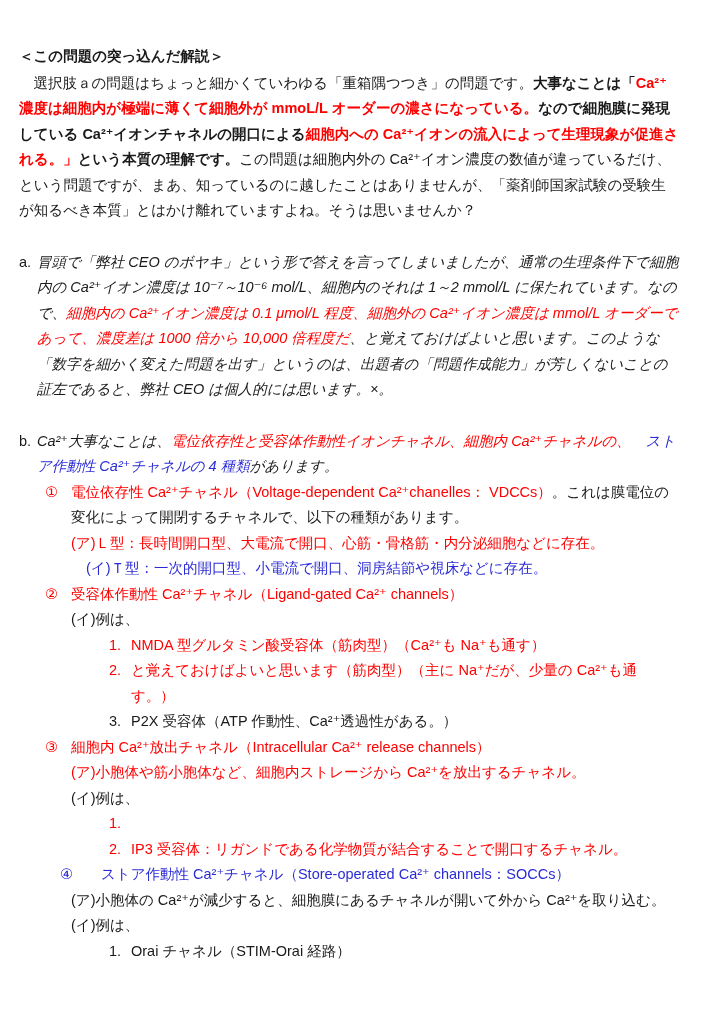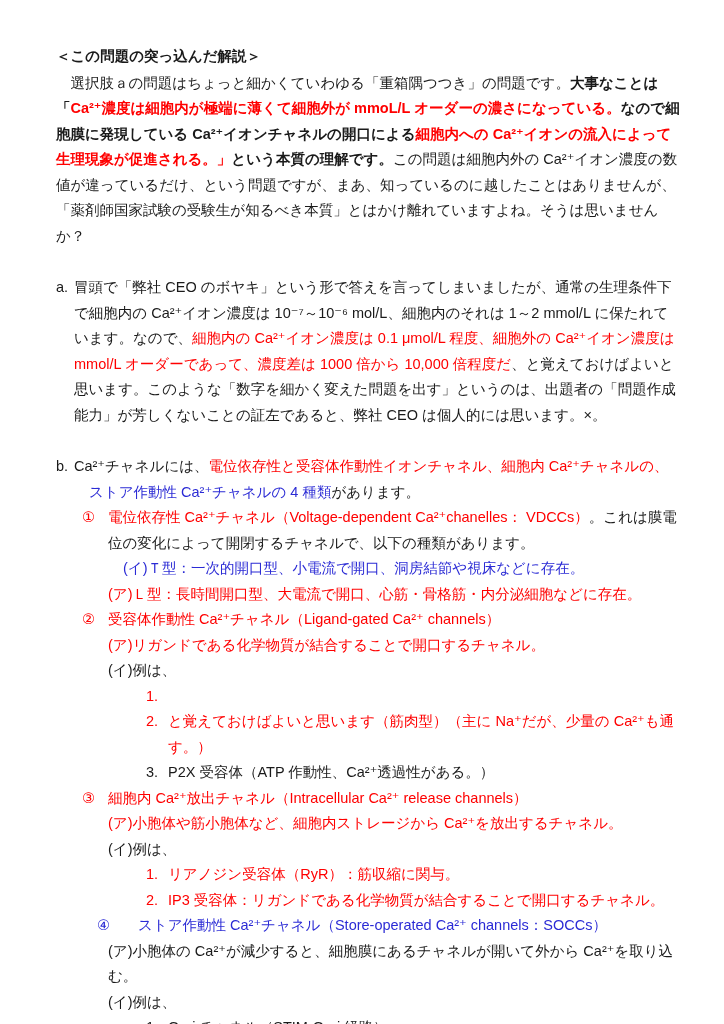--- a/index.html
+++ b/index.html
@@ -13,28 +13,28 @@
     overflow: hidden;
     font-family: "Liberation Sans", "DejaVu Sans", sans-serif;
     font-size: 14.5px;
     line-height: 25.5px;
     color: #1a1a1a;
   }
   .page {
     box-sizing: border-box;
     width: 724px;
     height: 1024px;
-    padding: 44px 44px 0 56px;
+    padding: 44px 44px 0 19px;
     background: #ffffff;
   }
   .title { margin: 0 0 1px 0; }
   .intro { text-indent: 1em; margin: 0 0 26px 0; }
   .hang { display: flex; margin: 0; }
   .hang > .m { flex: 0 0 18px; }
-  .hang > .body { flex: 1; min-width: 0; }
+  .hang > .body { flex: 1; min-width: 0; font-style: italic; }
   .gap-after { margin-bottom: 26px; }
   .ch { display: flex; padding-left: 26px; }
   .ch > .m { flex: 0 0 26px; }
   .ch > .body { flex: 1; min-width: 0; }
   .sub { padding-left: 52px; }
   .ex { display: flex; padding-left: 90px; }
   .ex > .m { flex: 0 0 22px; }
   .ex > .body { flex: 1; min-width: 0; }
   .b { font-weight: bold; }
   .c-red { color: #ff0000; }
@@ -49,57 +49,56 @@
 
   <p class="intro"><span>選択肢ａの問題はちょっと細かくていわゆる「重箱隅つつき」の問題です。</span><span class="b">大事なことは「</span><span class="b c-red">Ca²⁺濃度は細胞内が極端に薄くて細胞外が mmoL/L オーダーの濃さになっている。</span><span class="b">なので細胞膜に発現している Ca²⁺イオンチャネルの開口による</span><span class="b c-red">細胞内への Ca²⁺イオンの流入によって生理現象が促進される。」</span><span class="b">という本質の理解です。</span><span>この問題は細胞内外の Ca²⁺イオン濃度の数値が違っているだけ、という問題ですが、まあ、知っているのに越したことはありませんが、「薬剤師国家試験の受験生が知るべき本質」とはかけ離れていますよね。そうは思いませんか？</span></p>
 
   <div class="hang gap-after">
     <span class="m">a.</span>
     <span class="body"><span>冒頭で「弊社 CEO のボヤキ」という形で答えを言ってしまいましたが、通常の生理条件下で細胞内の Ca²⁺イオン濃度は 10⁻⁷～10⁻⁶ mol/L、細胞内のそれは 1～2 mmol/L に保たれています。なので、</span><span class="c-red">細胞内の Ca²⁺イオン濃度は 0.1 μmol/L 程度、細胞外の Ca²⁺イオン濃度は mmol/L オーダーであって、濃度差は 1000 倍から 10,000 倍程度だ</span><span>、と覚えておけばよいと思います。このような「数字を細かく変えた問題を出す」というのは、出題者の「問題作成能力」が芳しくないことの証左であると、弊社 CEO は個人的には思います。×。</span></span>
   </div>
 
   <div class="hang">
     <span class="m">b.</span>
-    <span class="body"><span>Ca²⁺チャネルには、</span><span class="c-red">電位依存性と受容体作動性イオンチャネル、細胞内 Ca²⁺チャネルの、</span><span class="c-blue">ストア作動性 Ca²⁺チャネルの 4 種類</span><span>があります。</span></span>
+    <span class="body"><span>Ca²⁺大事なことは、</span><span class="c-red">電位依存性と受容体作動性イオンチャネル、細胞内 Ca²⁺チャネルの、</span><span class="c-blue">ストア作動性 Ca²⁺チャネルの 4 種類</span><span>があります。</span></span>
   </div>
 
   <div class="ch">
     <span class="m c-red">①</span>
     <span class="body"><span class="c-red">電位依存性 Ca²⁺チャネル（Voltage-dependent Ca²⁺chanelles： VDCCs）</span><span>。これは膜電位の変化によって開閉するチャネルで、以下の種類があります。</span></span>
   </div>
+  <div class="sub c-red">(ア)Ｌ型：長時間開口型、大電流で開口、心筋・骨格筋・内分泌細胞などに存在。</div>
   <div class="sub c-blue">(イ)Ｔ型：一次的開口型、小電流で開口、洞房結節や視床などに存在。</div>
-  <div class="sub c-red">(ア)Ｌ型：長時間開口型、大電流で開口、心筋・骨格筋・内分泌細胞などに存在。</div>
 
   <div class="ch">
     <span class="m c-red">②</span>
     <span class="body c-red">受容体作動性 Ca²⁺チャネル（Ligand-gated Ca²⁺ channels）</span>
   </div>
-  <div class="sub c-red">(ア)リガンドである化学物質が結合することで開口するチャネル。</div>
   <div class="sub">(イ)例は、</div>
   <div class="ex">
     <span class="m c-red">1.</span>
+    <span class="body c-red">NMDA 型グルタミン酸受容体（筋肉型）（Ca²⁺も Na⁺も通す）</span>
   </div>
   <div class="ex">
     <span class="m c-red">2.</span>
     <span class="body c-red">と覚えておけばよいと思います（筋肉型）（主に Na⁺だが、少量の Ca²⁺も通す。）</span>
   </div>
   <div class="ex">
     <span class="m">3.</span>
     <span class="body">P2X 受容体（ATP 作動性、Ca²⁺透過性がある。）</span>
   </div>
 
   <div class="ch">
     <span class="m c-red">③</span>
     <span class="body c-red">細胞内 Ca²⁺放出チャネル（Intracellular Ca²⁺ release channels）</span>
   </div>
   <div class="sub c-red">(ア)小胞体や筋小胞体など、細胞内ストレージから Ca²⁺を放出するチャネル。</div>
   <div class="sub">(イ)例は、</div>
   <div class="ex">
     <span class="m c-red">1.</span>
-    <span class="body c-red">リアノジン受容体（RyR）：筋収縮に関与。</span>
   </div>
   <div class="ex">
     <span class="m c-red">2.</span>
     <span class="body c-red">IP3 受容体：リガンドである化学物質が結合することで開口するチャネル。</span>
   </div>
 
   <div class="ch">
     <span class="m c-blue">④</span>
     <span class="body c-blue">ストア作動性 Ca²⁺チャネル（Store-operated Ca²⁺ channels：SOCCs）</span>
   </div>

